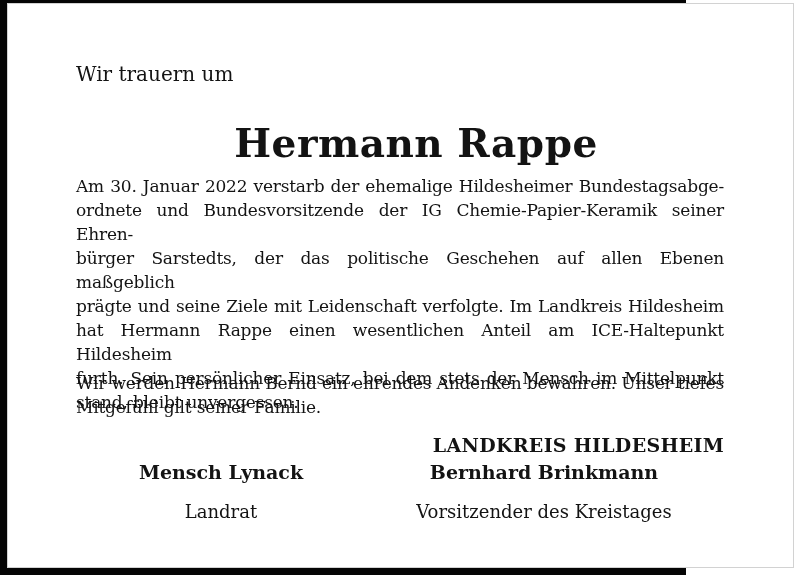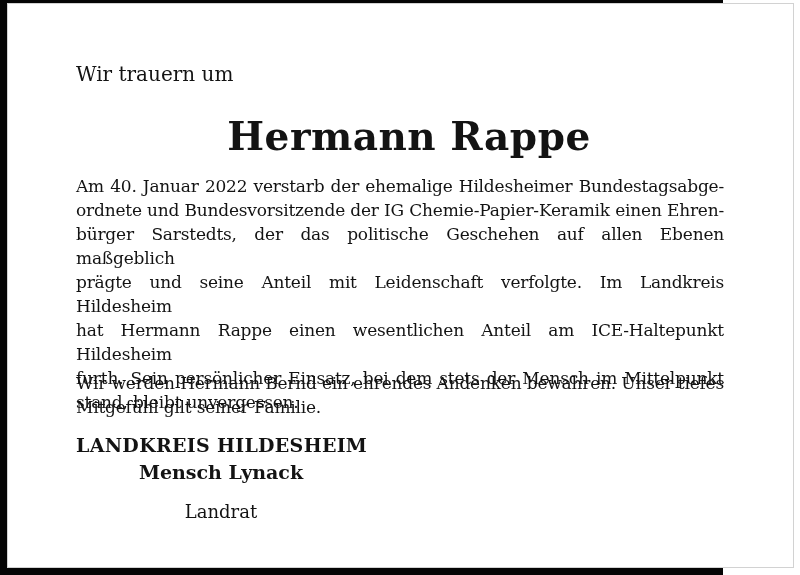--- a/index.html
+++ b/index.html
@@ -8,21 +8,20 @@
     width: 800px;
     height: 575px;
     overflow: hidden;
     font-family: "DejaVu Serif", serif;
   }
   .frame {
     position: relative;
     width: 686px;
     height: 575px;
     background: #050505;
-    padding-left: 37px;
   }
   .page {
     position: absolute;
     left: 7px;
     top: 3px;
     width: 787px;
     height: 565px;
     box-sizing: border-box;
     background: #ffffff;
     border: 1px solid #d2d2d2;
@@ -33,21 +32,21 @@
     left: 68px;
     top: 57px;
     font-size: 20px;
     line-height: 26px;
   }
   .title {
     position: absolute;
     left: 68px;
     top: 100px;
     width: 648px;
-    margin: 9px;
+    margin: 16px;
     text-align: center;
     font-size: 39px;
     line-height: 46px;
     font-weight: bold;
     letter-spacing: 0.5px;
   }
   .para {
     position: absolute;
     left: 68px;
     width: 648px;
@@ -61,21 +60,21 @@
   }
   .just {
     text-align: justify;
     text-align-last: justify;
   }
   .org {
     position: absolute;
     left: 68px;
     top: 429px;
     width: 648px;
-    text-align: left;
+    text-align: right;
     font-weight: bold;
     font-size: 19px;
     line-height: 24px;
     letter-spacing: 0.3px;
   }
   .sig {
     position: absolute;
     top: 456px;
     text-align: center;
   }
@@ -96,36 +95,40 @@
 <body>
 
 <div class="frame">
   <div class="page">
 
     <div class="intro">Wir trauern um</div>
 
     <h1 class="title">Hermann Rappe</h1>
 
     <div class="para p1">
-      <div class="line just">Am 40. Januar 2022 verstarb der ehemalige Hildesheimer Bundestagsabge-</div>
-      <div class="line just">ordnete und Bundesvorsitzende der IG Chemie-Papier-Keramik einen Ehren-</div>
+      <div class="line just">Am 30. Januar 2022 verstarb der ehemalige Hildesheimer Bundestagsabge-</div>
+      <div class="line just">ordnete und Bundesvorsitzende der IG Chemie-Papier-Keramik seiner Ehren-</div>
       <div class="line just">bürger Sarstedts, der das politische Geschehen auf allen Ebenen maßgeblich</div>
-      <div class="line just">prägte und seine Anteil mit Leidenschaft verfolgte. Im Landkreis Hildesheim</div>
+      <div class="line just">prägte und seine Ziele mit Leidenschaft verfolgte. Im Landkreis Hildesheim</div>
       <div class="line just">hat Hermann Rappe einen wesentlichen Anteil am ICE-Haltepunkt Hildesheim</div>
       <div class="line just">furth. Sein persönlicher Einsatz, bei dem stets der Mensch im Mittelpunkt</div>
       <div class="line">stand, bleibt unvergessen.</div>
     </div>
 
     <div class="para p2">
       <div class="line just">Wir werden Hermann Bernd ein ehrendes Andenken bewahren. Unser tiefes</div>
       <div class="line">Mitgefühl gilt seiner Familie.</div>
     </div>
 
     <div class="org">LANDKREIS HILDESHEIM</div>
 
     <div class="sig sig-left">
       <div class="sig-name">Mensch Lynack</div>
       <div class="sig-role">Landrat</div>
     </div>
 
+    <div class="sig sig-right">
+      <div class="sig-name">Bernhard Brinkmann</div>
+      <div class="sig-role">Vorsitzender des Kreistages</div>
+    </div>
 
   </div>
 </div>
 
 </body></html>

